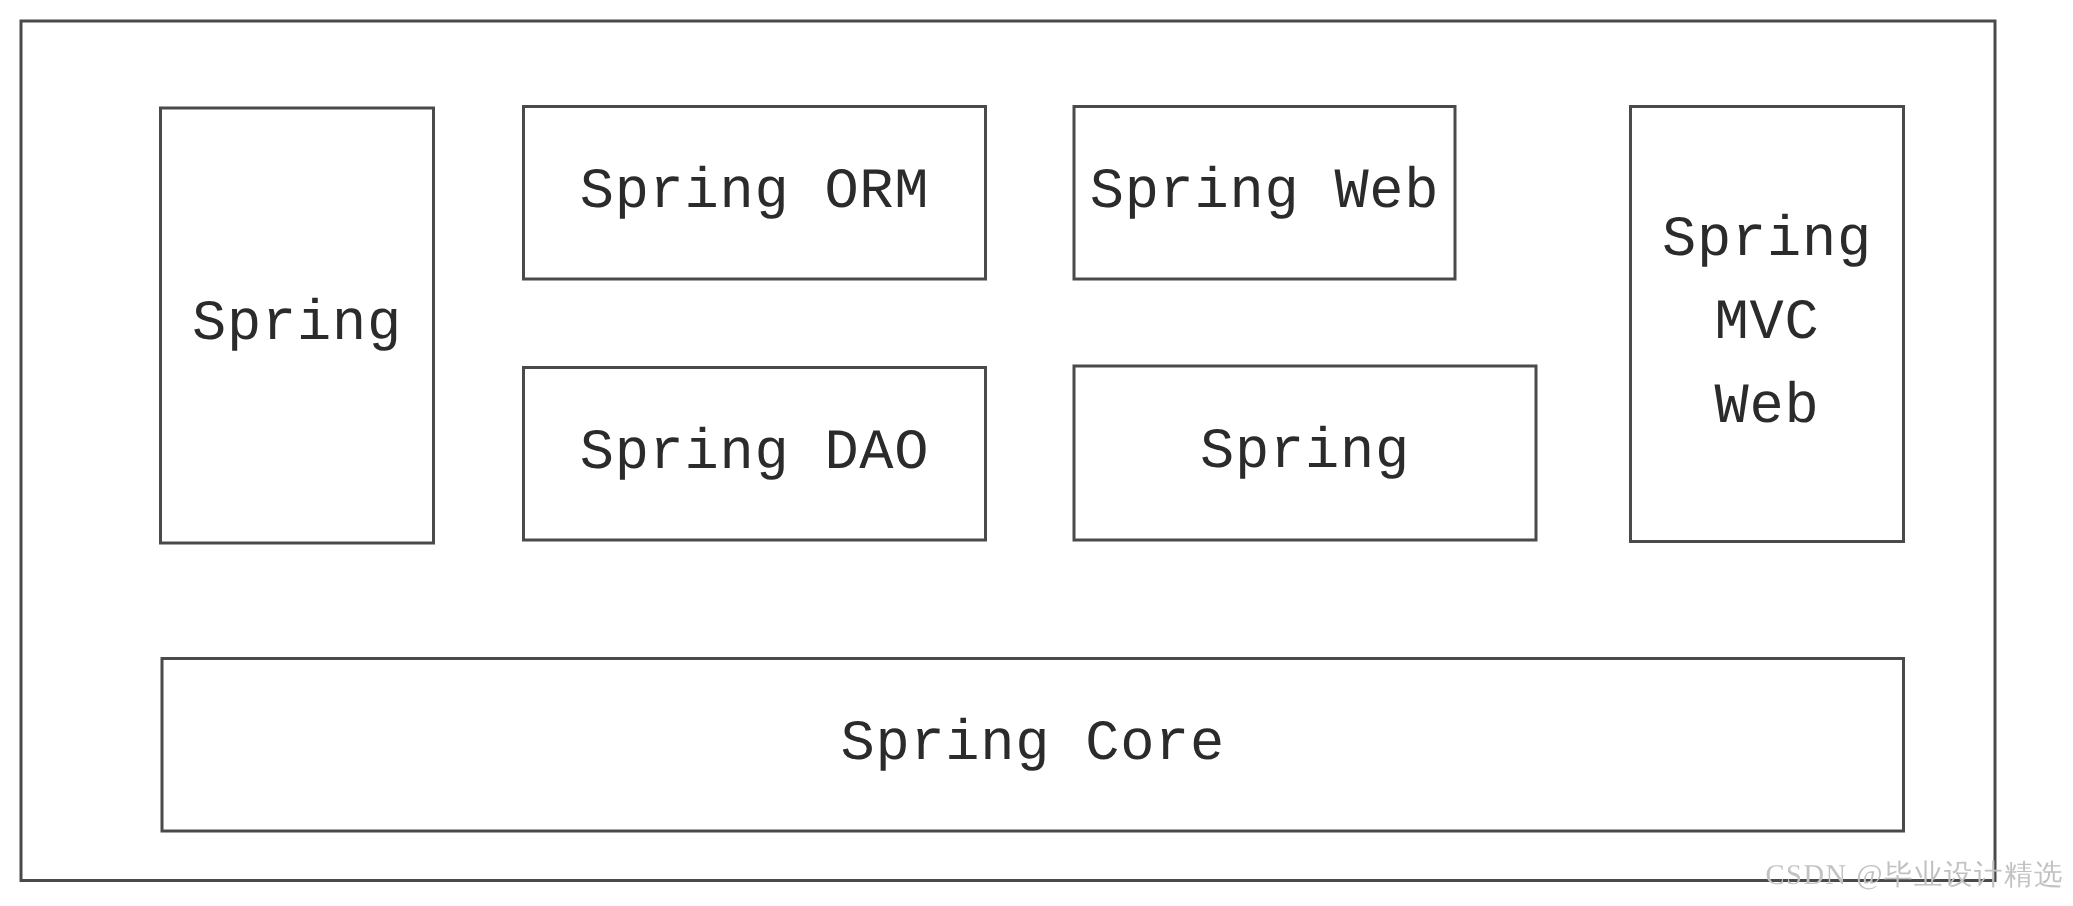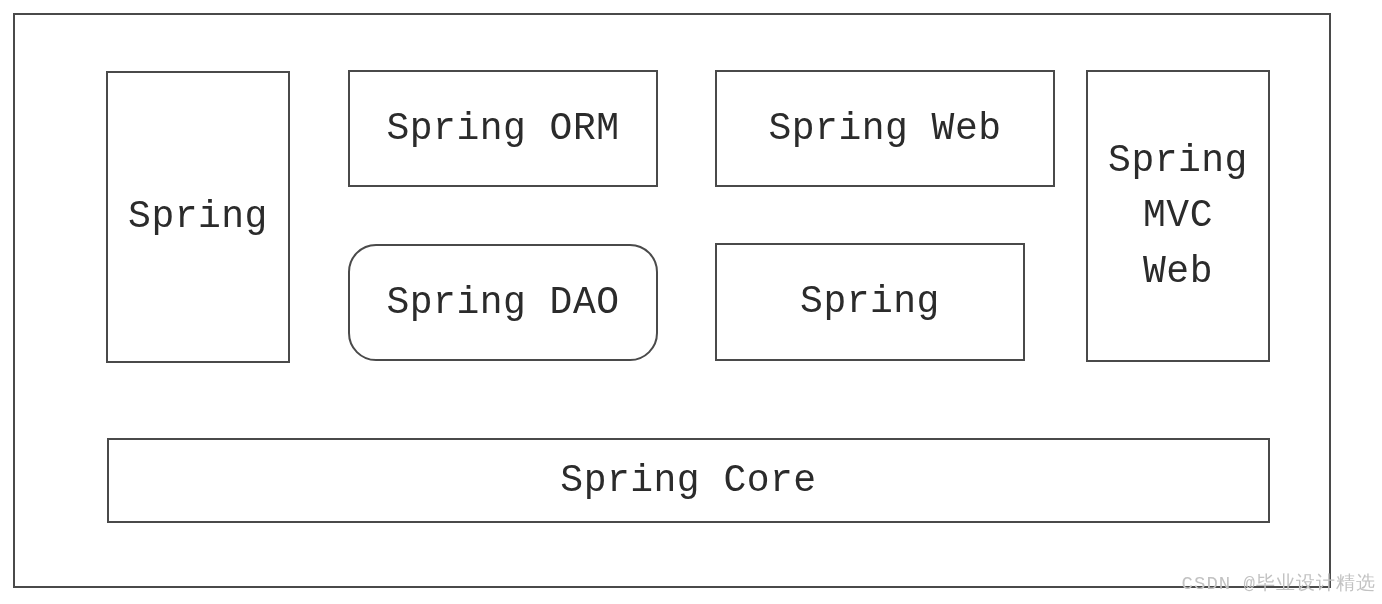--- a/index.html
+++ b/index.html
@@ -47,32 +47,32 @@
     text-align: center;
     white-space: nowrap;
     user-select: none;
   }
   .module-box .line {
     display: block;
   }
   
   #box-aop      { left: 91px;  top: 56px;  width: 184px;  height: 292px; }
   #box-orm      { left: 333px; top: 55px;  width: 310px;  height: 117px; align-items: center; }
-  #box-dao      { left: 333px; top: 229px; width: 310px;  height: 117px; border-radius: 28px; }
-  #box-web      { left: 700px; top: 55px;  width: 340px;  height: 117px; }
+  #box-dao      { left: 333px; top: 229px; width: 310px;  height: 117px; }
+  #box-web      { left: 700px; top: 55px;  width: 256px;  height: 117px; }
   #box-context  { left: 700px; top: 228px; width: 310px;  height: 118px; }
   #box-webmvc   { left: 1071px;top: 55px;  width: 184px;  height: 292px; }
-  #box-core     { left: 92px;  top: 423px; width: 1163px; height: 85px; }
+  #box-core     { left: 92px;  top: 423px; width: 1163px; height: 117px; }
 
   
   .watermark {
     position: absolute;
     right: 6px;
     bottom: 8px;
-    font-family: Liberation Mono, monospace;
+    font-family: Liberation Serif, serif;
     font-size: 19px;
     color: #c2c2c2;
     letter-spacing: 1px;
     white-space: nowrap;
     user-select: none;
     pointer-events: none;
   }
 </style>
 </head>
 <body>

